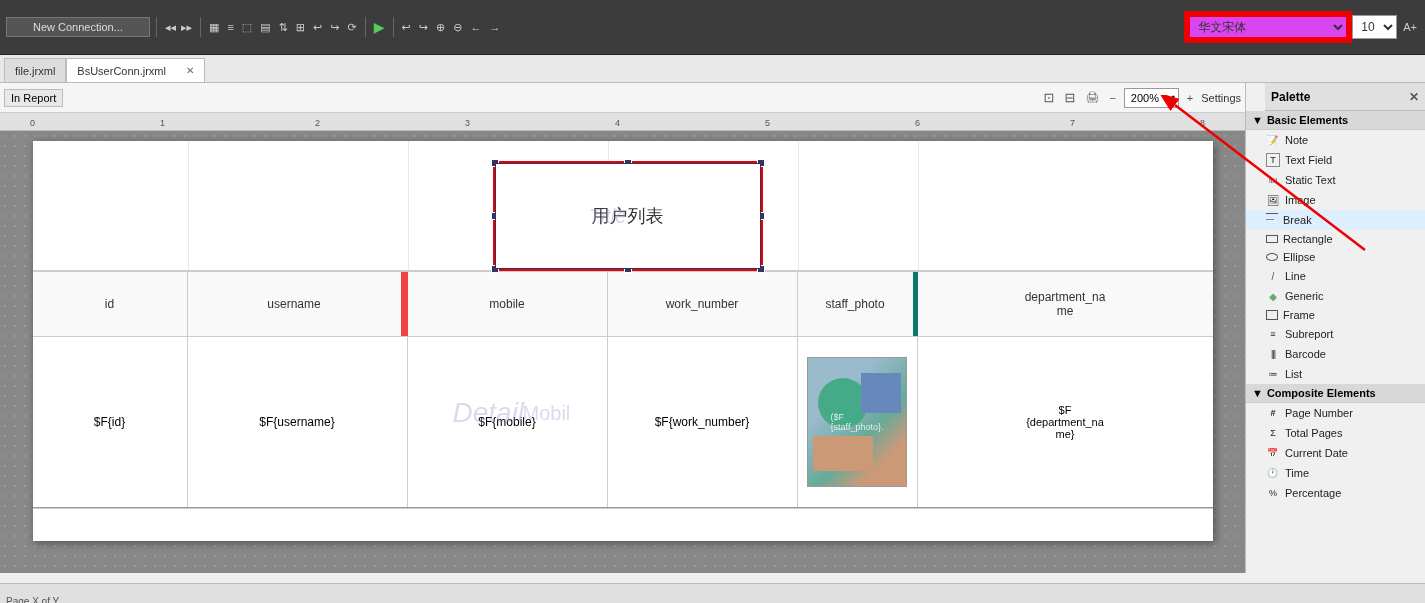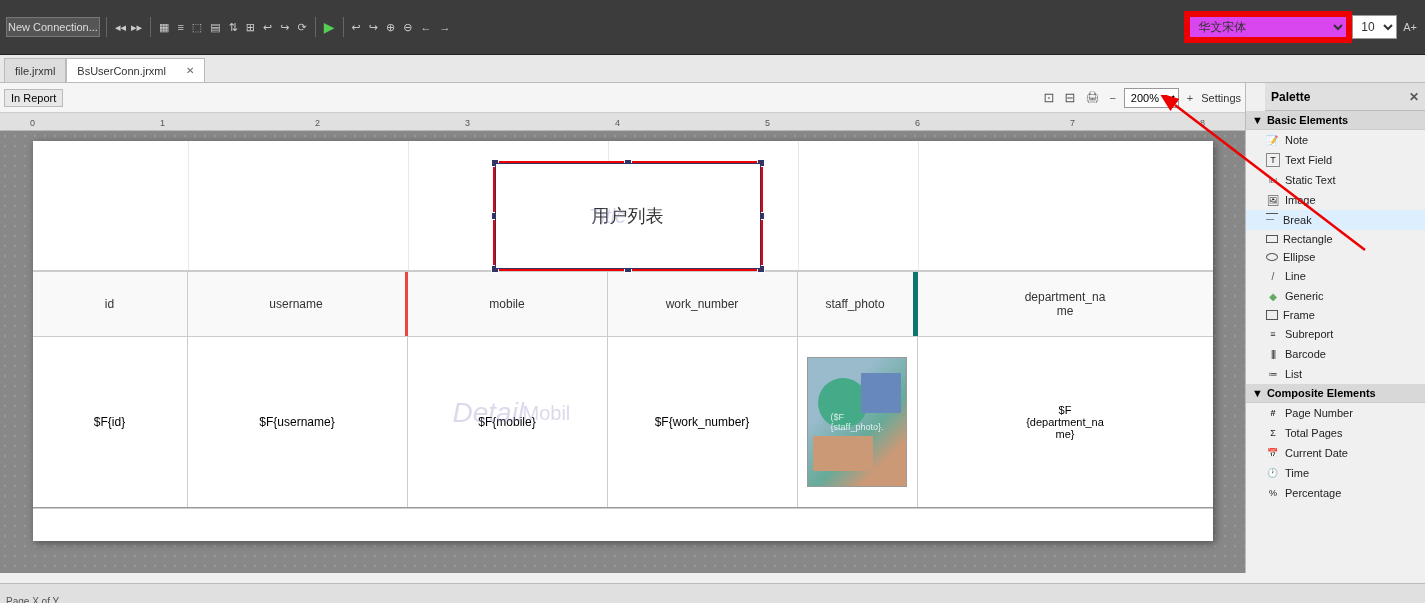--- a/index.html
+++ b/index.html
@@ -12,21 +12,21 @@
       display: flex;
       align-items: center;
       padding: 0 6px;
       gap: 4px;
       border-bottom: 1px solid #222;
     }
     .new-connection-btn {
       background: #555;
       color: #ddd;
       border: 1px solid #777;
-      padding: 3px 1px;
+      padding: 3px 26px;
       font-size: 11px;
       cursor: pointer;
       white-space: nowrap;
     }
     .toolbar-separator {
       width: 1px;
       height: 20px;
       background: #666;
       margin: 0 2px;
     }
@@ -188,21 +188,21 @@
       align-items: center;
     }
     .detail-section {
       height: 170px;
       background: white;
       display: flex;
     }
 
     
     .col-id { width: 155px; border-right: 1px solid #ccc; }
-    .col-username { width: 220px; border-right: 3px solid #ef4444; }
+    .col-username { width: 220px; border-right: 7px solid #ef4444; }
     .col-mobile { width: 200px; border-right: 1px solid #ccc; }
     .col-work { width: 190px; border-right: 1px solid #ccc; }
     .col-photo { width: 120px; border-right: 5px solid #0f766e; }
     .col-dept { flex: 1; }
 
     .col-header-cell {
       display: flex;
       align-items: center;
       justify-content: center;
       height: 100%;

